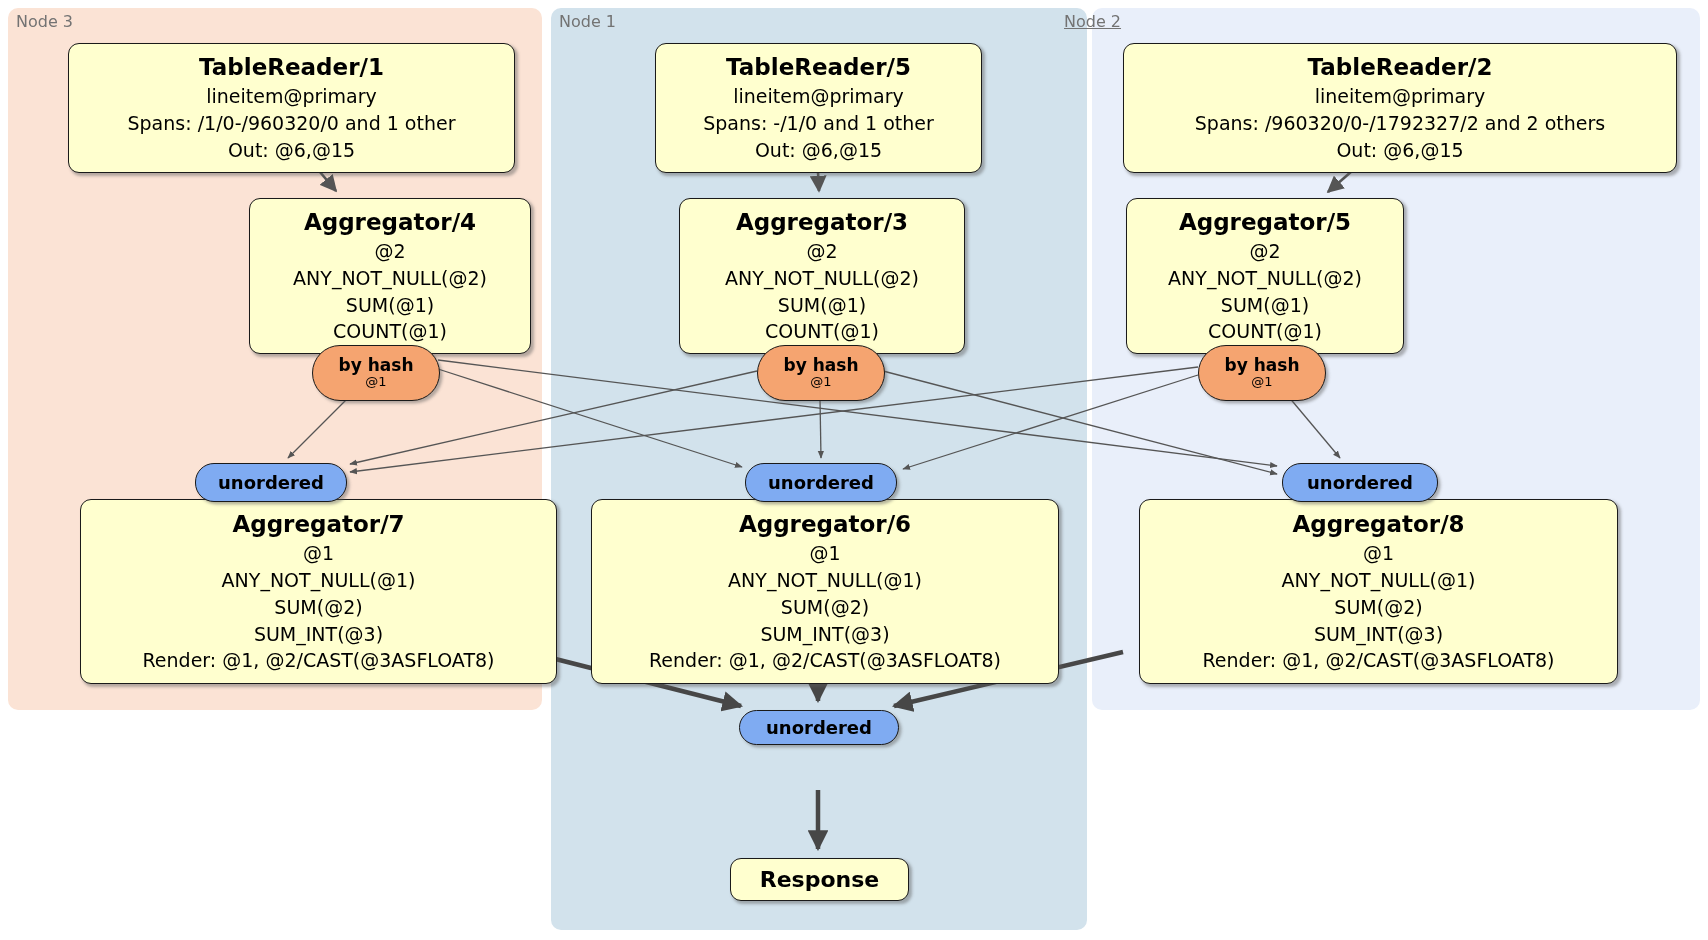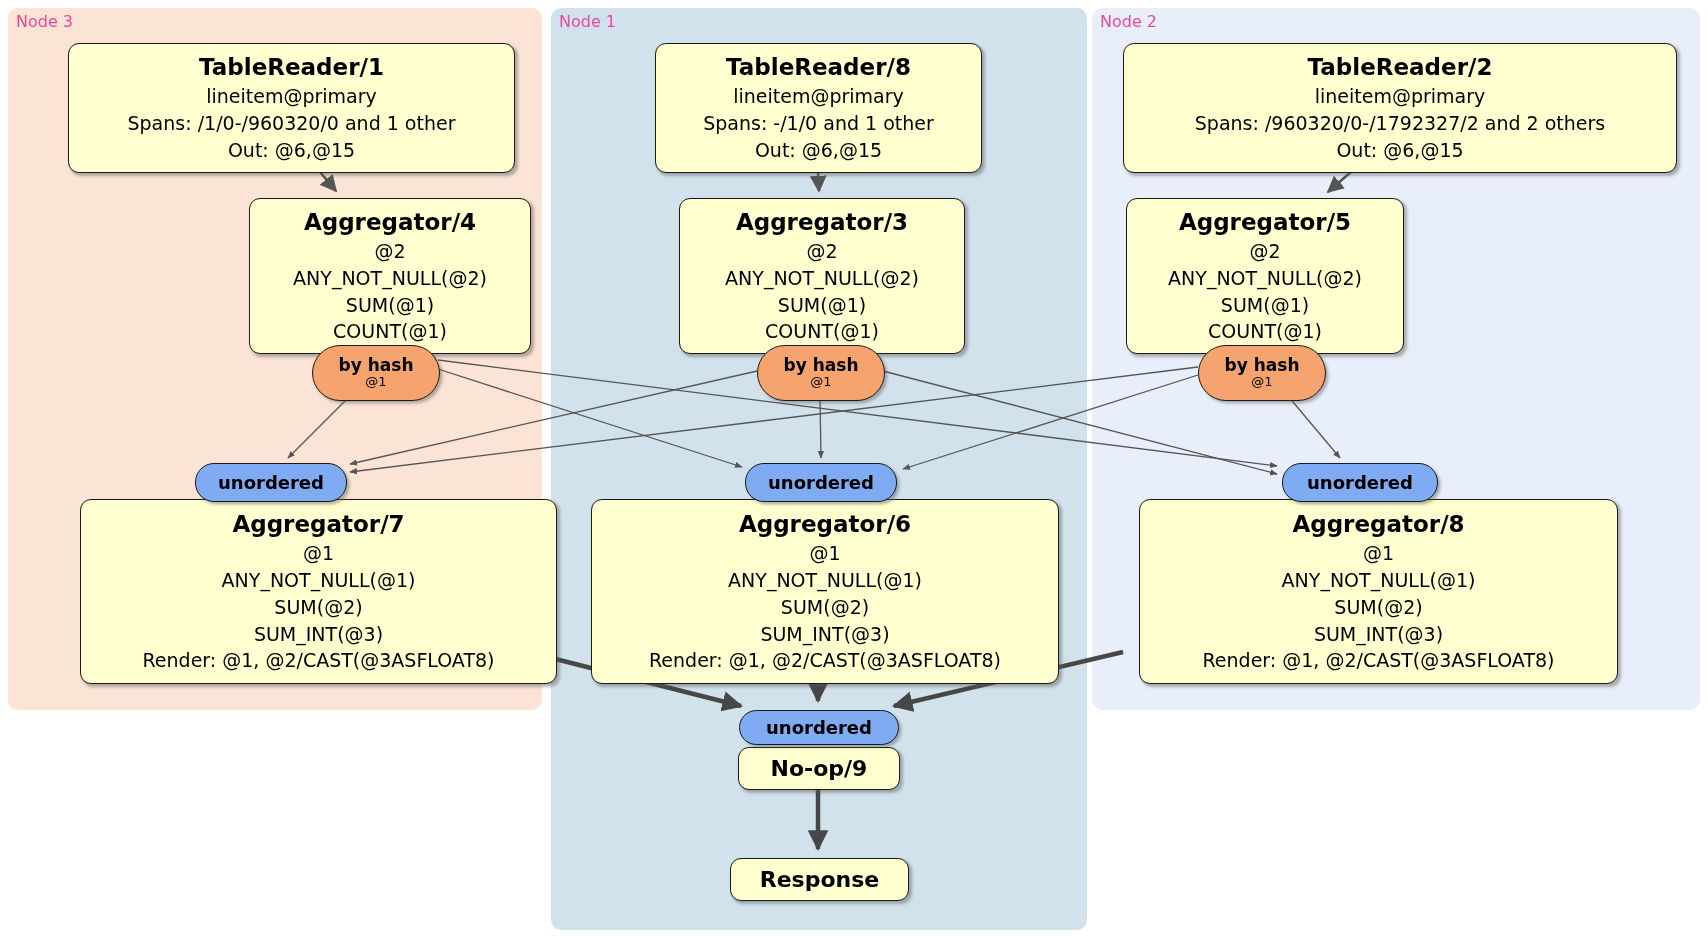--- a/index.html
+++ b/index.html
@@ -1,21 +1,21 @@
 <!DOCTYPE html>
 <html><head>
 <meta charset="utf-8">
 <style>
   html,body{margin:0;padding:0;background:#ffffff;}
   #canvas{
     position:relative;width:1708px;height:940px;overflow:hidden;
     font-family:"DejaVu Sans","Liberation Sans",sans-serif;color:#000;
   }
   .panel{position:absolute;border-radius:10px;}
-  .panel-label{position:absolute;font-size:16px;color:#ec4899;}
+  .panel-label{position:absolute;font-size:16px;color:#737373;}
   #edges{position:absolute;left:0;top:0;z-index:2;}
   .pbox{
     position:absolute;z-index:3;background:#ffffcf;border:1.6px solid #1a1a1a;
     border-radius:11px;box-shadow:2.5px 2.5px 3px rgba(90,90,90,0.45);
     display:flex;flex-direction:column;align-items:center;justify-content:center;
     text-align:center;
   }
   .pbox .title{font-weight:bold;font-size:23px;line-height:1.35;}
   .pbox .line{font-size:19px;line-height:1.42;}
   .pbox.small .title{font-size:22px;}
@@ -34,21 +34,21 @@
 <body>
 
 <div id="canvas">
 
   <div class="panel" style="left:8px;top:8px;width:534px;height:702px;background:#fbe3d5;"></div>
   <div class="panel" style="left:551px;top:8px;width:536px;height:922px;background:#d2e2ec;"></div>
   <div class="panel" style="left:1092px;top:8px;width:608px;height:702px;background:#e9effa;"></div>
 
   <div class="panel-label" style="left:16px;top:12px;">Node 3</div>
   <div class="panel-label" style="left:559px;top:12px;">Node 1</div>
-  <div class="panel-label" style="left:1100px;top:12px;">Node 2</div>
+  <div class="panel-label" style="left:1064px;top:12px;text-decoration:underline;">Node 2</div>
 
   <svg id="edges" width="1708" height="940">
     <defs>
       <marker id="ah-s" viewBox="0 0 10 10" refX="9" refY="5" markerWidth="6" markerHeight="6" orient="auto-start-reverse">
         <path d="M0,1 L10,5 L0,9 z" fill="#555555"></path>
       </marker>
       <marker id="ah-m" viewBox="0 0 10 10" refX="9" refY="5" markerWidth="6.5" markerHeight="6.5" orient="auto-start-reverse">
         <path d="M0,0 L10,5 L0,10 z" fill="#555555"></path>
       </marker>
       <marker id="ah-t" viewBox="0 0 10 10" refX="9" refY="5" markerWidth="4.6" markerHeight="4.6" orient="auto-start-reverse">
@@ -94,21 +94,21 @@
   <div class="pbox" style="left:40px;top:499px;width:475px;height:183px;margin-left:40px;">
     <div class="title">Aggregator/7</div>
     <div class="line">@1</div>
     <div class="line">ANY_NOT_NULL(@1)</div>
     <div class="line">SUM(@2)</div>
     <div class="line">SUM_INT(@3)</div>
     <div class="line">Render: @1, @2/CAST(@3ASFLOAT8)</div>
   </div>
 
   <div class="pbox" style="left:655px;top:43px;width:325px;height:128px;">
-    <div class="title">TableReader/8</div>
+    <div class="title">TableReader/5</div>
     <div class="line">lineitem@primary</div>
     <div class="line">Spans: -/1/0 and 1 other</div>
     <div class="line">Out: @6,@15</div>
   </div>
 
   <div class="pbox" style="left:679px;top:198px;width:284px;height:154px;">
     <div class="title">Aggregator/3</div>
     <div class="line">@2</div>
     <div class="line">ANY_NOT_NULL(@2)</div>
     <div class="line">SUM(@1)</div>
@@ -167,20 +167,17 @@
   <div class="router unordered" style="left:745px;top:463px;width:150px;height:37px;">
     <div>unordered</div>
   </div>
   <div class="router unordered" style="left:1282px;top:463px;width:154px;height:37px;">
     <div>unordered</div>
   </div>
   <div class="router unordered" style="left:739px;top:710px;width:158px;height:33px;">
     <div>unordered</div>
   </div>
 
-  <div class="pbox small" style="left:738px;top:747px;width:160px;height:41px;">
-    <div class="title">No-op/9</div>
-  </div>
   <div class="pbox small" style="left:730px;top:858px;width:177px;height:41px;">
     <div class="title">Response</div>
   </div>
 
 </div>
 
 </body></html>

